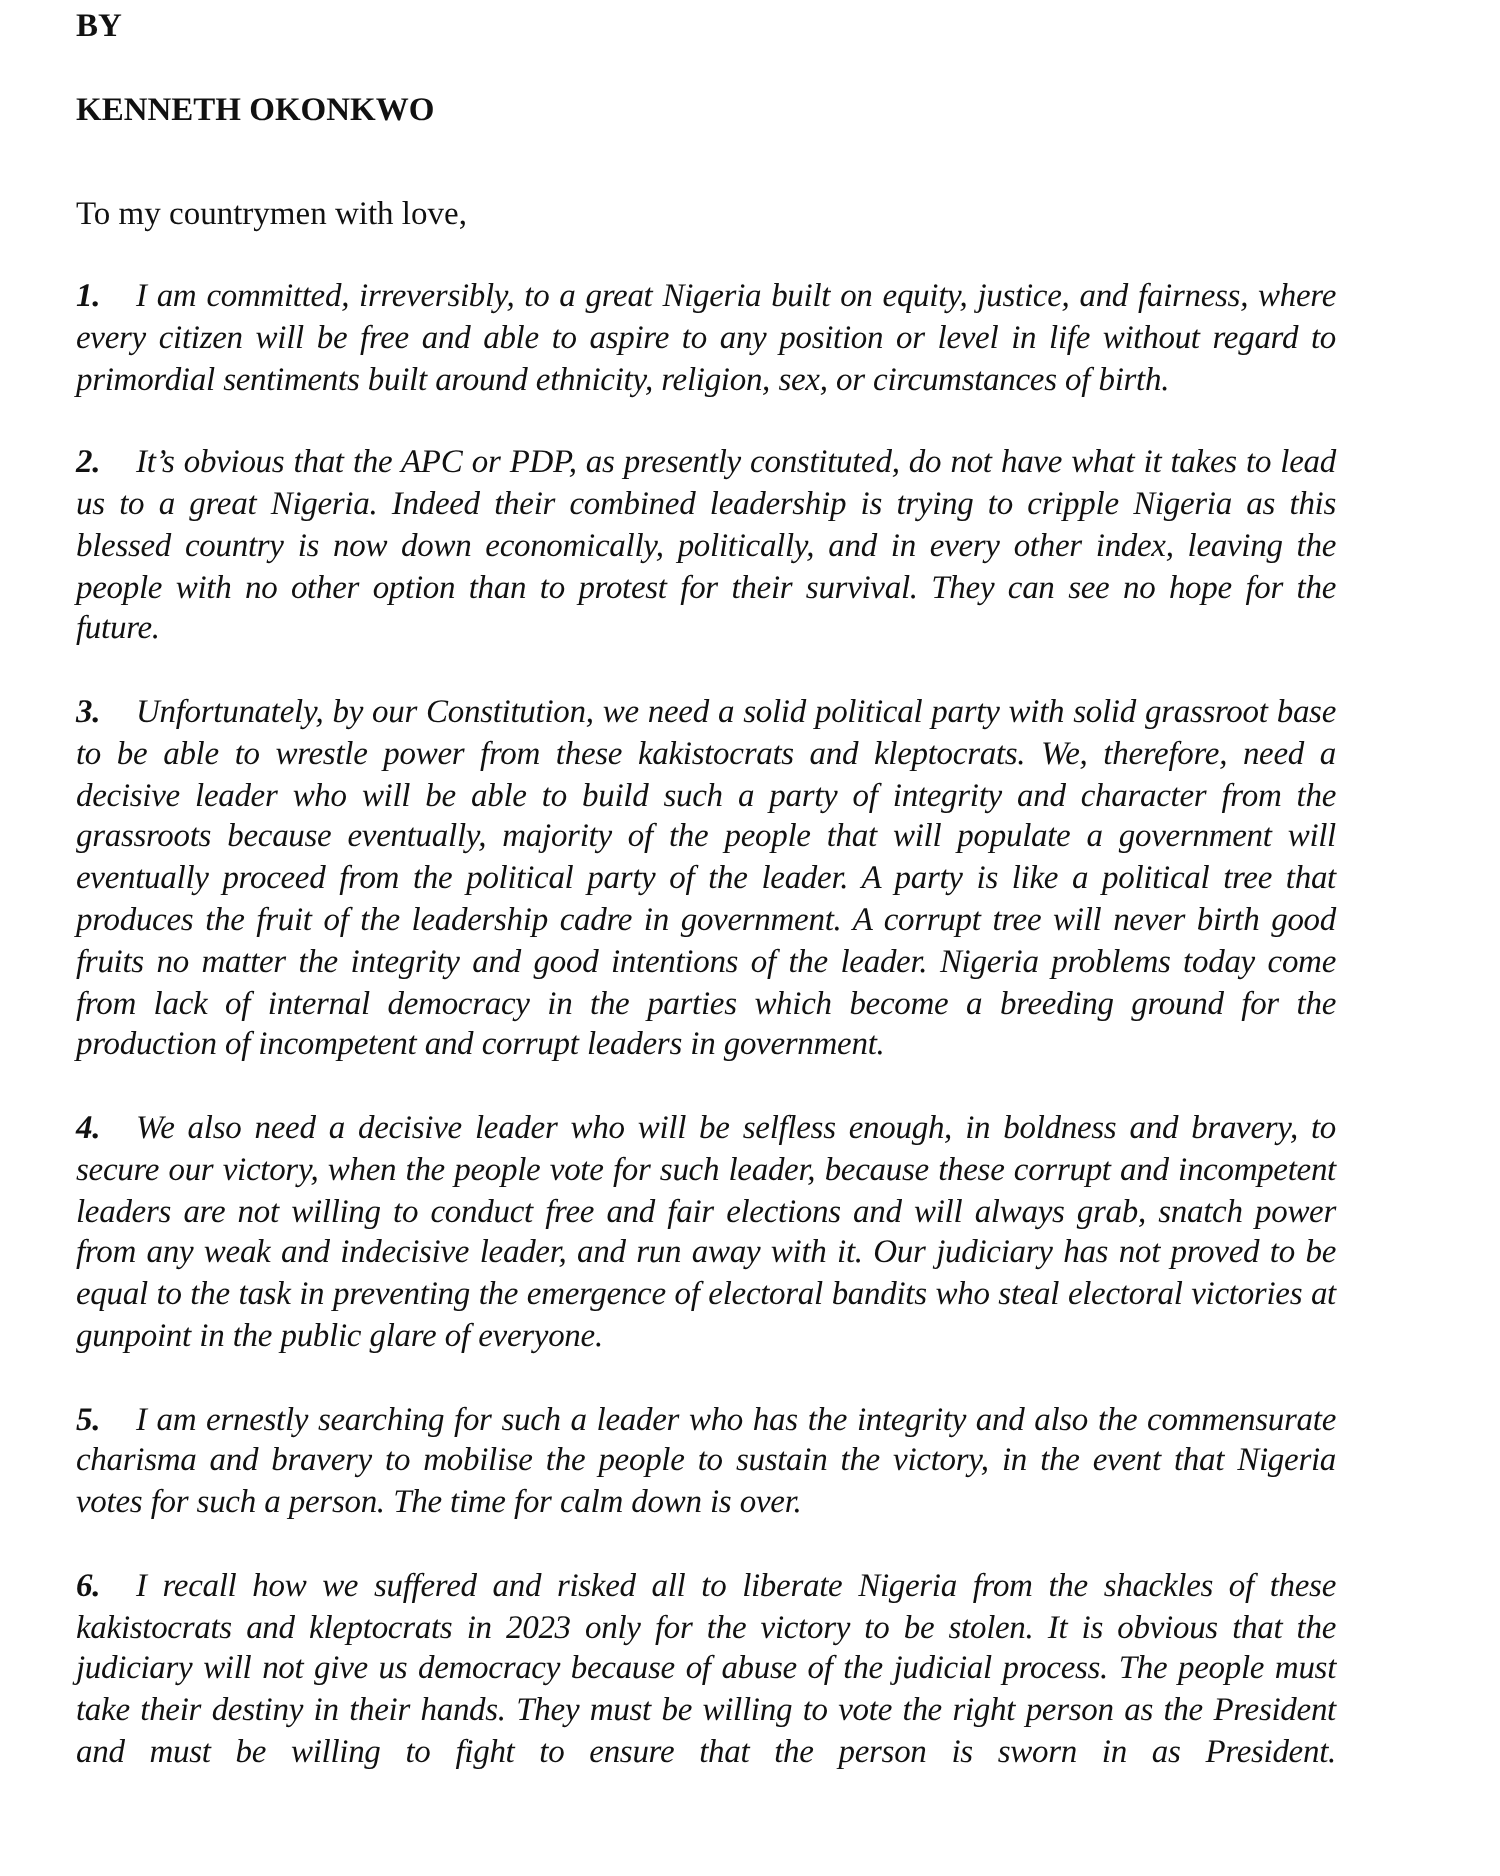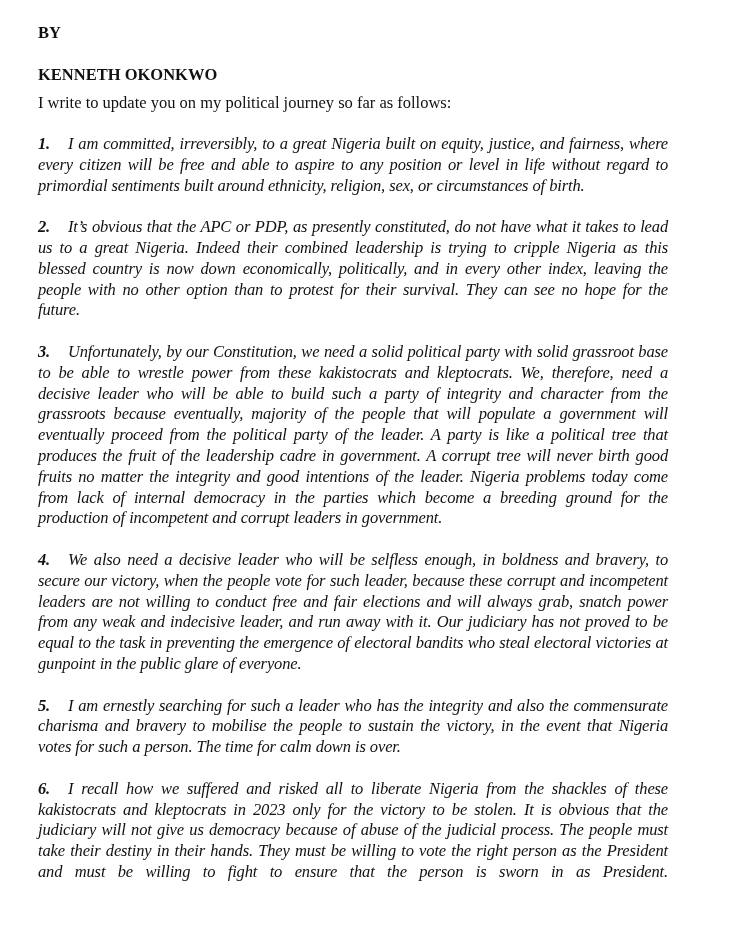--- a/index.html
+++ b/index.html
@@ -11,31 +11,31 @@
       width: 750px;
       height: 938px;
       overflow: hidden;
       position: relative;
       font-family: "Liberation Serif", "DejaVu Serif", serif;
       color: #111111;
     }
     .page {
       position: absolute;
       left: 38px;
-      top: 22px;
+      top: 2px;
       width: 630px;
     }
     .heading {
       font-weight: bold;
       font-size: 16.5px;
       line-height: 21px;
       margin: 0;
     }
     .heading.by { margin-bottom: 21px; }
-    .heading.author { margin-bottom: 7px; }
+    .heading.author { margin-bottom: 31px; }
     .line {
       font-size: 16.5px;
       line-height: 21px;
       margin: 0 0 21px 0;
     }
     .para {
       font-size: 16.5px;
       line-height: 20.8px;
       margin: 0 0 20.8px 0;
       text-align: justify;
@@ -52,21 +52,21 @@
     .para.last {
       text-align-last: justify;
     }
   </style>
 </head>
 <body>
 
 <div class="page">
   <p class="heading by">BY</p>
   <p class="heading author">KENNETH OKONKWO</p>
-  <p class="line">I write to update you on my political journey so far as follows:</p>
+  <p class="line">To my countrymen with love,</p>
 
   <p class="para">
     <span class="num">1.</span><span>I am committed, irreversibly, to a great Nigeria built on equity, justice, and fairness, where every citizen will be free and able to aspire to any position or level in life without regard to primordial sentiments built around ethnicity, religion, sex, or circumstances of birth.</span>
   </p>
   <p class="para">
     <span class="num">2.</span><span>It’s obvious that the APC or PDP, as presently constituted, do not have what it takes to lead us to a great Nigeria. Indeed their combined leadership is trying to cripple Nigeria as this blessed country is now down economically, politically, and in every other index, leaving the people with no other option than to protest for their survival. They can see no hope for the future.</span>
   </p>
   <p class="para">
     <span class="num">3.</span><span>Unfortunately, by our Constitution, we need a solid political party with solid grassroot base to be able to wrestle power from these kakistocrats and kleptocrats. We, therefore, need a decisive leader who will be able to build such a party of integrity and character from the grassroots because eventually, majority of the people that will populate a government will eventually proceed from the political party of the leader. A party is like a political tree that produces the fruit of the leadership cadre in government. A corrupt tree will never birth good fruits no matter the integrity and good intentions of the leader. Nigeria problems today come from lack of internal democracy in the parties which become a breeding ground for the production of incompetent and corrupt leaders in government.</span>
   </p>

